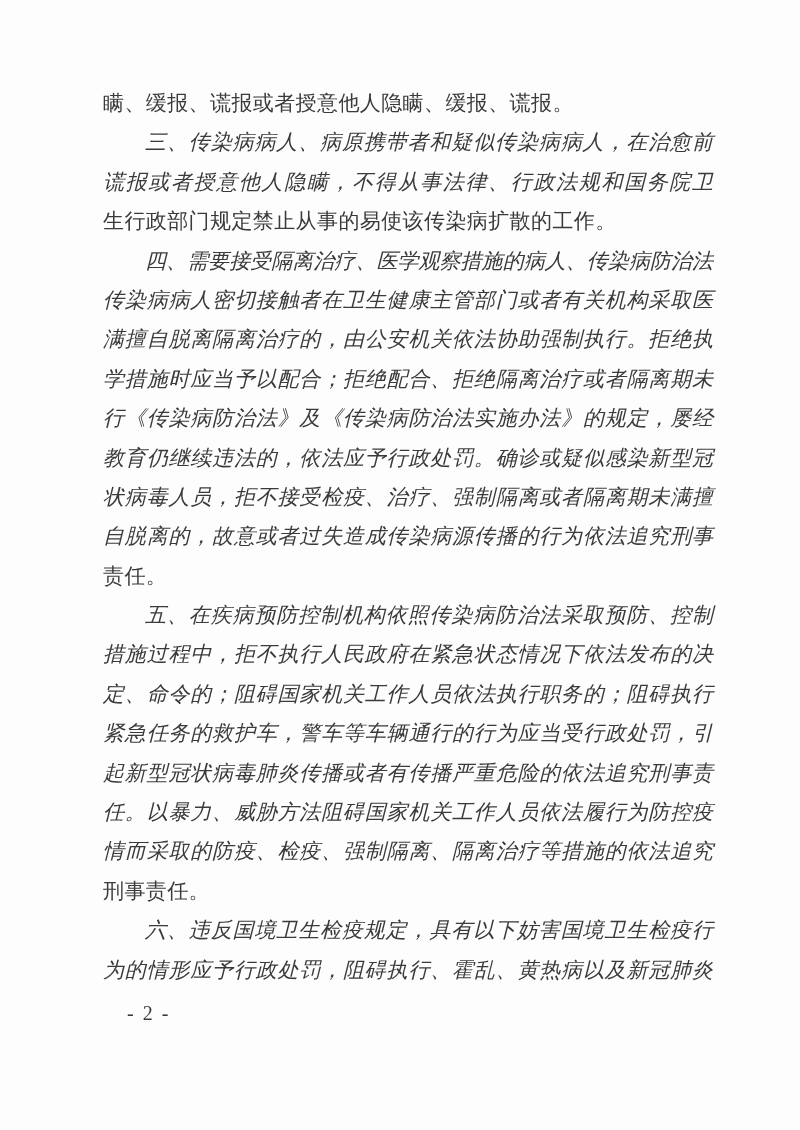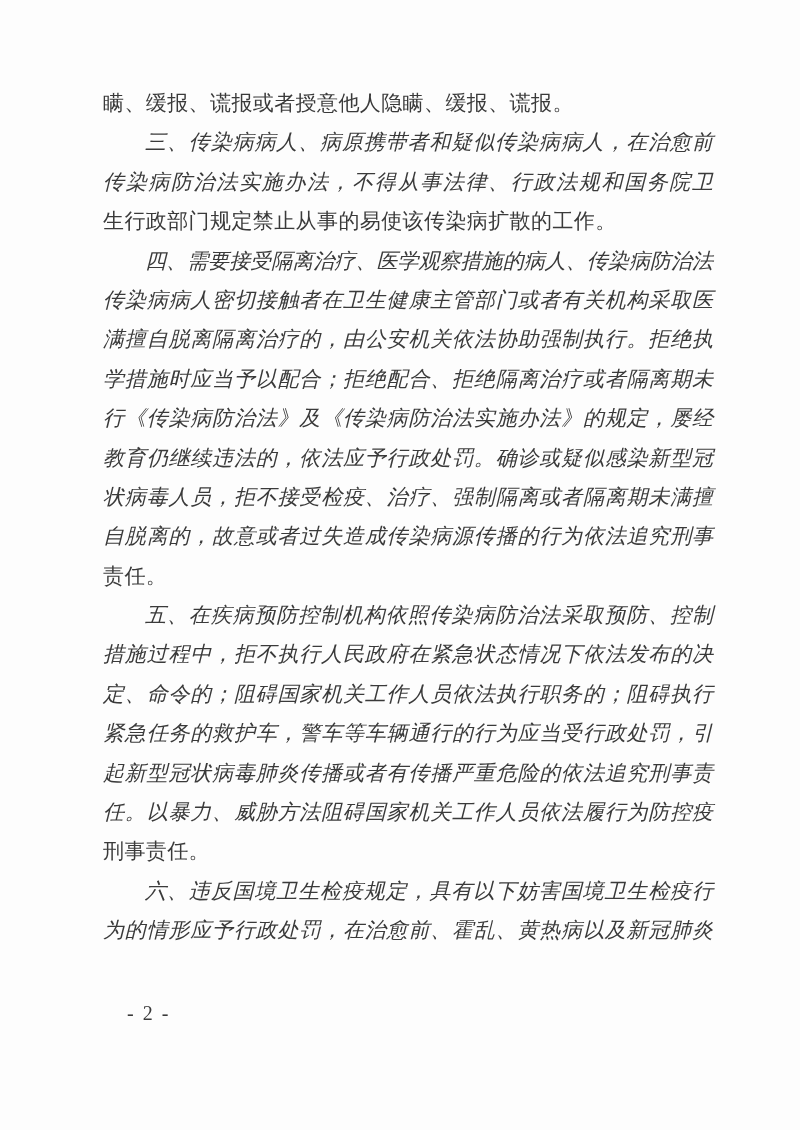--- a/index.html
+++ b/index.html
@@ -59,21 +59,21 @@
 
 <div class="page">
   <div class="content">
 
     <div>
       <div class="line">瞒、缓报、谎报或者授意他人隐瞒、缓报、谎报。</div>
     </div>
 
     <div>
       <div class="line indent fill">三、传染病病人、病原携带者和疑似传染病病人，在治愈前</div>
-      <div class="line fill">传染病防治法实施办法，不得从事法律、行政法规和国务院卫</div>
+      <div class="line fill">谎报或者授意他人隐瞒，不得从事法律、行政法规和国务院卫</div>
       <div class="line">生行政部门规定禁止从事的易使该传染病扩散的工作。</div>
     </div>
 
     <div>
       <div class="line indent fill">四、需要接受隔离治疗、医学观察措施的病人、传染病防治法</div>
       <div class="line fill">传染病病人密切接触者在卫生健康主管部门或者有关机构采取医</div>
       <div class="line fill">满擅自脱离隔离治疗的，由公安机关依法协助强制执行。拒绝执</div>
       <div class="line fill">学措施时应当予以配合；拒绝配合、拒绝隔离治疗或者隔离期未</div>
       <div class="line fill">行《传染病防治法》及《传染病防治法实施办法》的规定，屡经</div>
       <div class="line fill">教育仍继续违法的，依法应予行政处罚。确诊或疑似感染新型冠</div>
@@ -82,24 +82,25 @@
       <div class="line">责任。</div>
     </div>
 
     <div>
       <div class="line indent fill">五、在疾病预防控制机构依照传染病防治法采取预防、控制</div>
       <div class="line fill">措施过程中，拒不执行人民政府在紧急状态情况下依法发布的决</div>
       <div class="line fill">定、命令的；阻碍国家机关工作人员依法执行职务的；阻碍执行</div>
       <div class="line fill">紧急任务的救护车，警车等车辆通行的行为应当受行政处罚，引</div>
       <div class="line fill">起新型冠状病毒肺炎传播或者有传播严重危险的依法追究刑事责</div>
       <div class="line fill">任。以暴力、威胁方法阻碍国家机关工作人员依法履行为防控疫</div>
+      <div class="line fill">情而采取的防疫、检疫、强制隔离、隔离治疗等措施的依法追究</div>
       <div class="line">刑事责任。</div>
     </div>
 
     <div>
       <div class="line indent fill">六、违反国境卫生检疫规定，具有以下妨害国境卫生检疫行</div>
-      <div class="line fill">为的情形应予行政处罚，在治愈前、霍乱、黄热病以及新冠肺炎</div>
+      <div class="line fill">为的情形应予行政处罚，阻碍执行、霍乱、黄热病以及新冠肺炎</div>
     </div>
 
   </div>
 
   <div class="footer">- 2 -</div>
 </div>
 
 </body></html>

